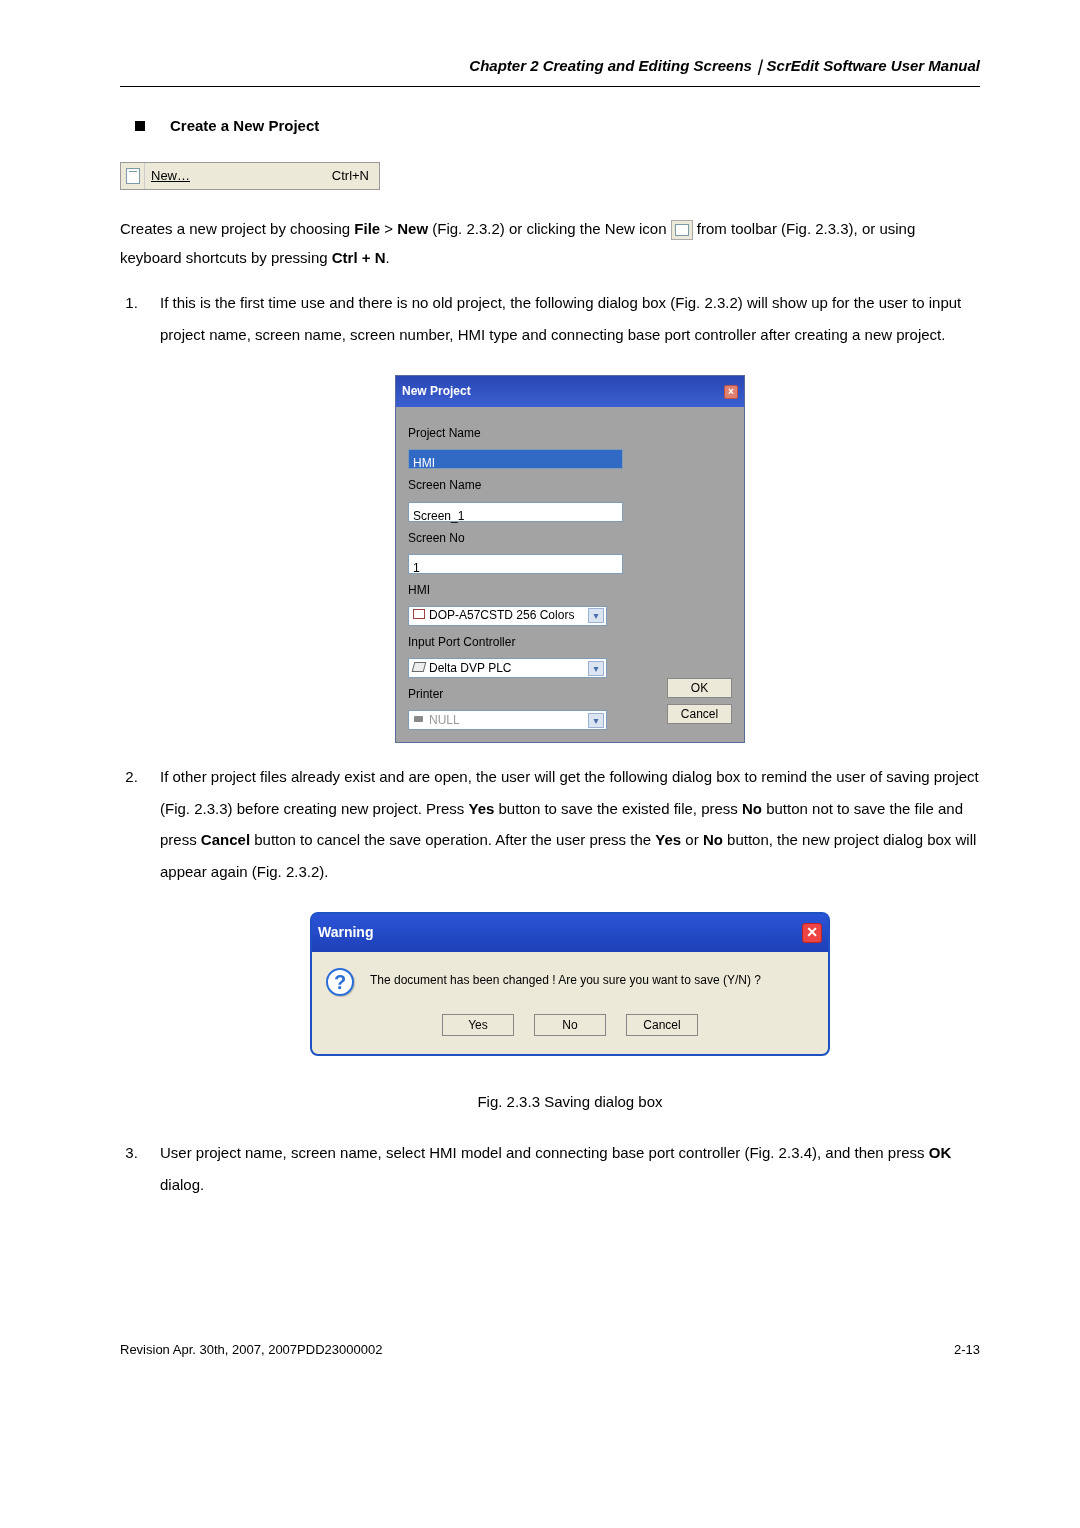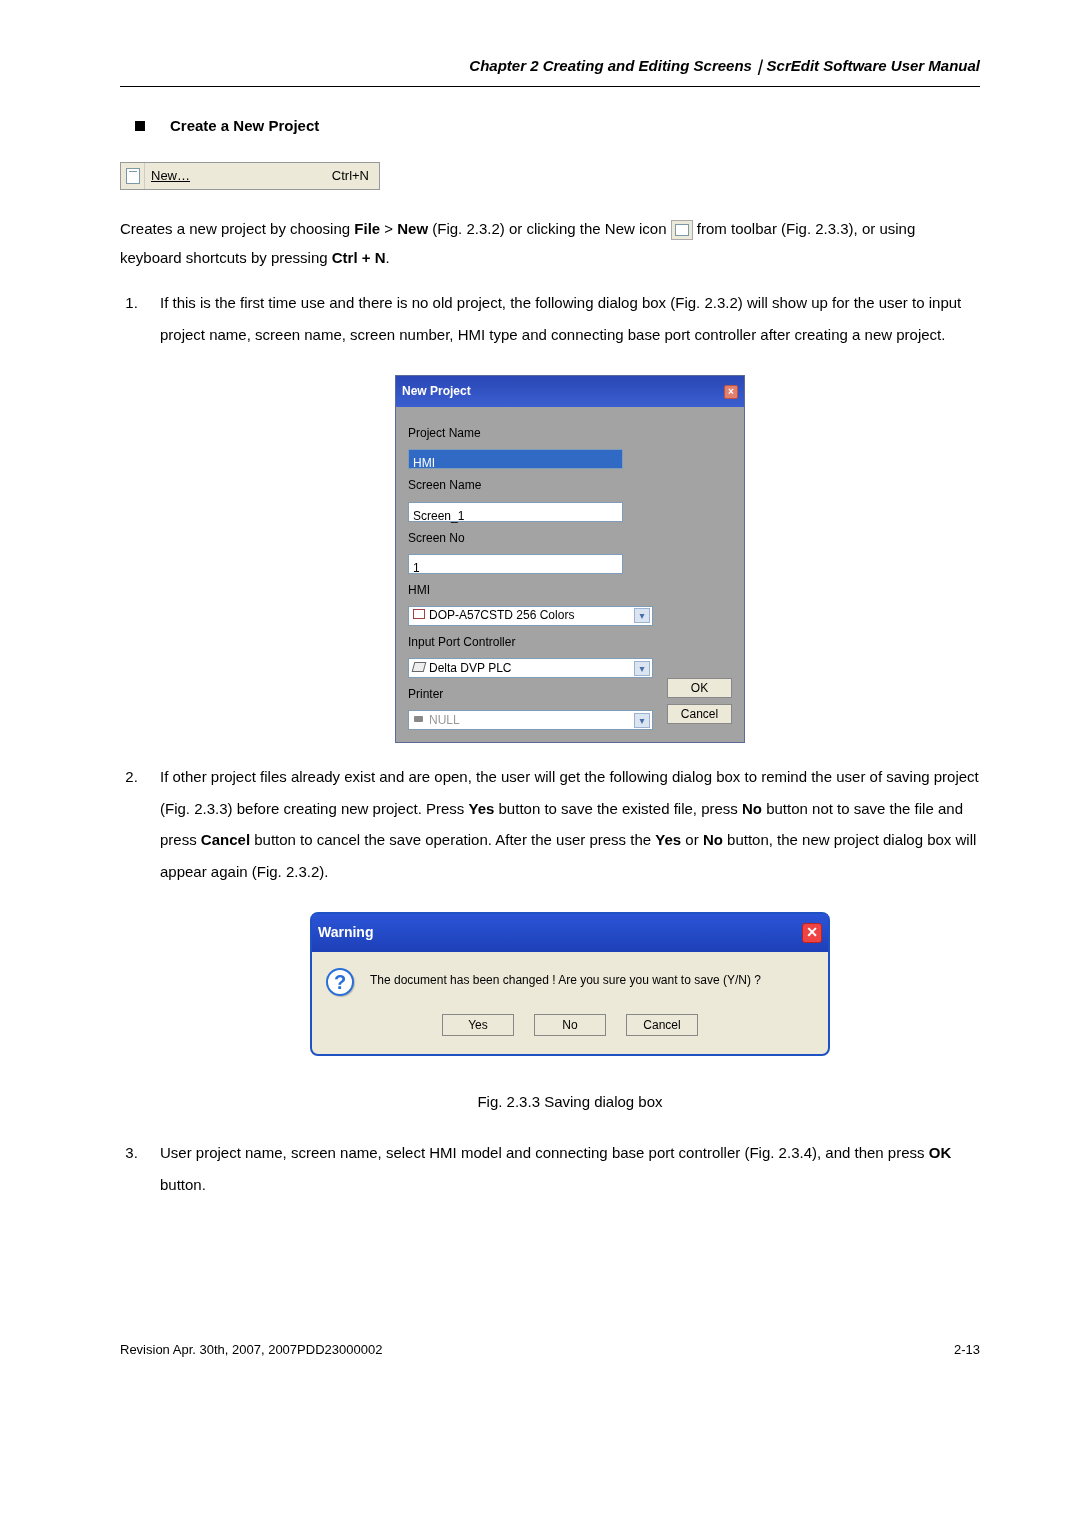--- a/index.html
+++ b/index.html
@@ -51,21 +51,21 @@
     .fig-img { display: flex; justify-content: center; margin: 25px 0 10px; }
     .caption { text-align: center; margin: 30px 0 20px; }
     
     .np-dialog { width: 350px; border: 1px solid #5a6a9a; background: #a3a3a3; font-size: 12px; }
     .np-title { background: linear-gradient(#2a47b5,#3b5fd0); color:#fff; font-weight:bold; padding: 3px 6px; display:flex; justify-content:space-between; align-items:center; }
     .np-close { width:14px; height:14px; background:#e08070; border:1px solid #c05040; color:#fff; font-size:10px; line-height:12px; text-align:center; border-radius:2px; }
     .np-body { padding: 10px 12px 12px; position: relative; }
     .np-label { margin-top: 4px; margin-bottom: 3px; }
     .np-input { width: 215px; height: 20px; background:#fff; border:1px solid #7f9db9; padding: 1px 4px; font-size:12px; }
     .np-input.sel { background:#316ac5; color:#fff; }
-    .np-select { width: 245px; height: 20px; background:#fff; border:1px solid #7f9db9; display:flex; align-items:center; justify-content:space-between; padding:0 2px 0 4px; font-size:12px; }
+    .np-select { width: 199px; height: 20px; background:#fff; border:1px solid #7f9db9; display:flex; align-items:center; justify-content:space-between; padding:0 2px 0 4px; font-size:12px; }
     .np-select.disabled { color:#999; }
     .dd-btn { width:16px; height:15px; background:#dbe5f1; border:1px solid #9bb2d4; color:#4a6ea9; font-size:10px; text-align:center; line-height:13px; }
     .np-btns { position:absolute; right:12px; bottom:18px; display:flex; flex-direction:column; gap:6px; }
     .np-btn { width:65px; height:20px; background:#ece9d8; border:1px solid #888; font-size:12px; text-align:center; line-height:18px; }
     .sel-ico { display:inline-block; width:12px; height:10px; margin-right:4px; }
     .sel-ico.screen { border:1px solid #a04040; background:#fff; }
     .sel-ico.controller { position:relative; }
     .sel-ico.controller::before { content:""; position:absolute; left:0; top:0; width:10px; height:8px; border:1px solid #666; background:#eee; transform:skewX(-15deg); }
     .sel-ico.printer { position:relative; }
     .sel-ico.printer::before { content:""; position:absolute; left:1px; top:2px; width:9px; height:6px; background:#888; border-radius:1px; }
@@ -169,20 +169,20 @@
             <div class="warn-btn">No</div>
             <div class="warn-btn">Cancel</div>
           </div>
         </div>
       </div>
     </div>
     <div class="caption">Fig. 2.3.3 Saving dialog box</div>
   </li>
 
   <li>
-    <span>User project name, screen name, select HMI model and connecting base port controller (Fig. 2.3.4), and then press </span><b>OK</b><span> button.</span>
+    <span>User project name, screen name, select HMI model and connecting base port controller (Fig. 2.3.4), and then press </span><b>OK</b><span> dialog.</span>
   </li>
 </ol>
 
 <div class="footer">
   <span>Revision Apr. 30th, 2007, 2007PDD23000002</span>
   <span>2-13</span>
 </div>
 
 </body></html>

